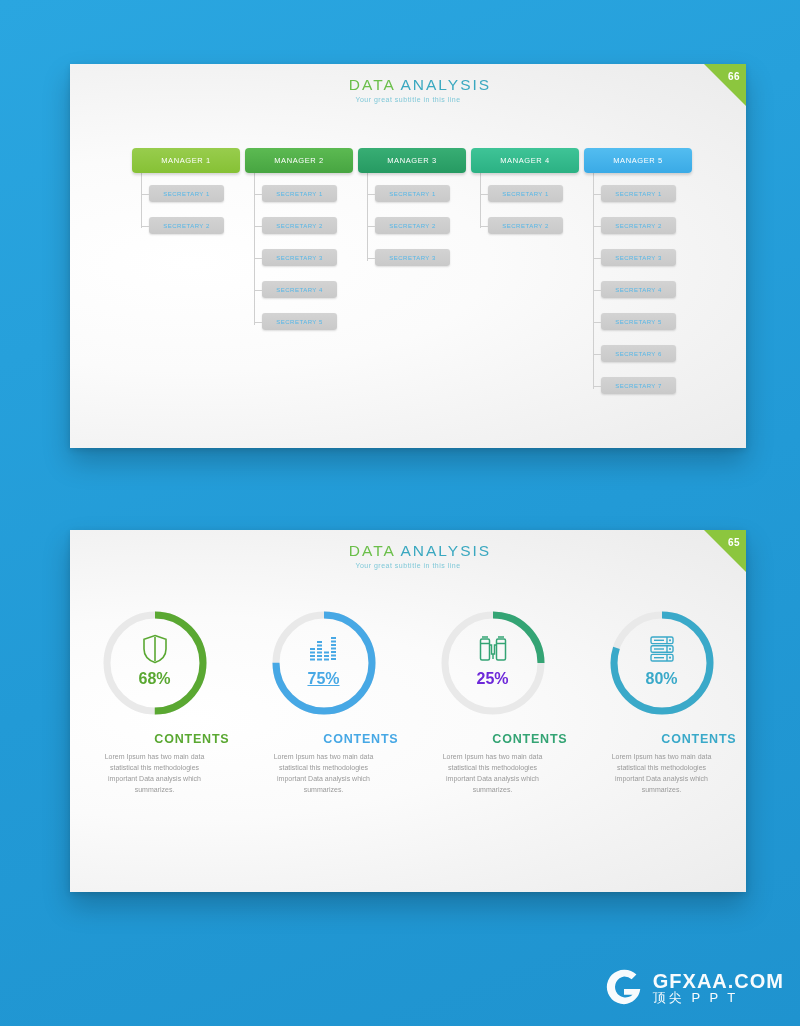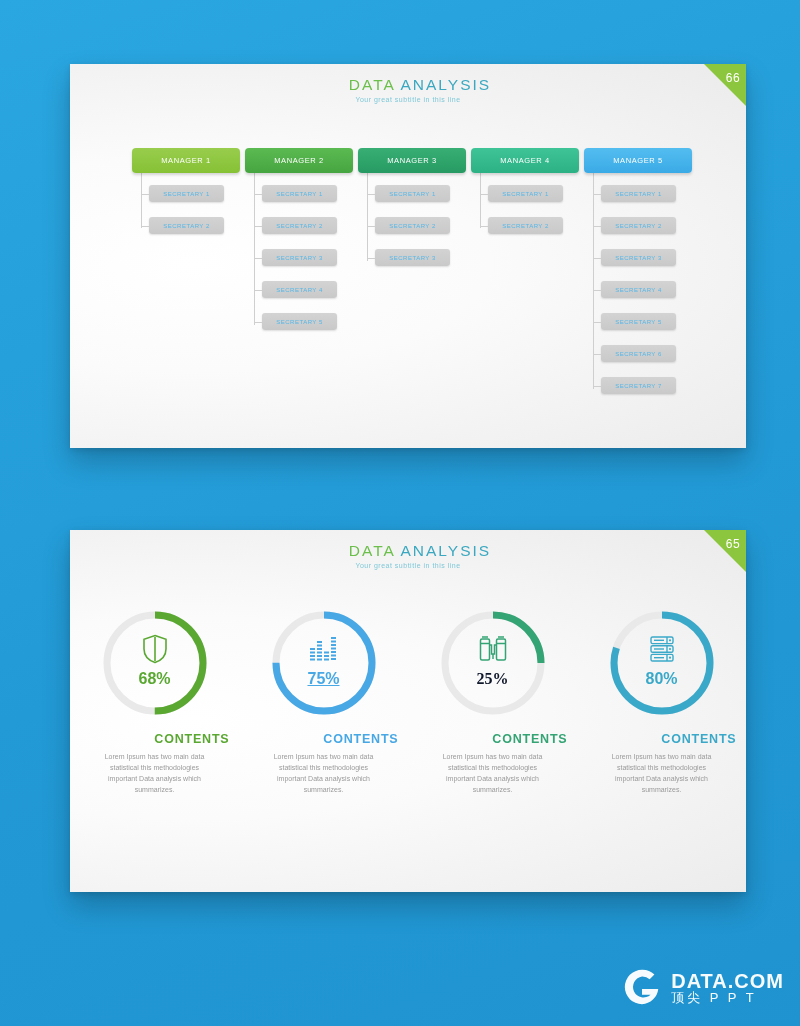--- a/index.html
+++ b/index.html
@@ -52,22 +52,22 @@
     width: 0;
     height: 0;
     border-left: 42px solid transparent;
     border-top: 42px solid #8cc63e;
   }
   .corner-flag .num {
     position: absolute;
     top: 7px;
     right: 6px;
     color: #ffffff;
-    font-size: 12px;
-    font-weight: normal;
+    font-size: 10px;
+    font-weight: bold;
     letter-spacing: 0.4px;
     padding-left: 24px;
   }
 
   
   .slide-head {
     position: absolute;
     left: 0;
     right: 0;
     text-align: center;
@@ -422,21 +422,21 @@
               <rect x="2.5" y="4" width="9" height="21" rx="1.5"></rect>
               <rect x="18.5" y="4" width="9" height="21" rx="1.5"></rect>
               <line x1="2.5" y1="8.5" x2="11.5" y2="8.5"></line>
               <line x1="18.5" y1="8.5" x2="27.5" y2="8.5"></line>
               <path d="M11.5 10 H13.5 V19 H16.5 V10 H18.5"></path>
               <line x1="15" y1="19" x2="15" y2="24"></line>
               <line x1="4" y1="2" x2="10" y2="2"></line>
               <line x1="20" y1="2" x2="26" y2="2"></line>
             </svg>
           </div>
-          <div class="donut-pct" style="color:#0f172a;font-family:Liberation Serif, serif;">25%</div>
+          <div class="donut-pct" style="color:#6d28d9;">25%</div>
         </div>
         <div class="donut-head" style="color:#34a474;">CONTENTS</div>
         <div class="donut-body">Lorem Ipsum has two main data statistical this methodologies important Data analysis which summarizes.</div>
       </div>
 
       <div class="donut-item">
         <div class="donut-wrap">
           <svg class="donut-svg" width="110" height="110" viewBox="0 0 110 110">
             <circle cx="55" cy="55" r="48" fill="none" stroke="#e9e9e9" stroke-width="7"></circle>
             <circle cx="55" cy="55" r="48" fill="none" stroke="#3aa9c9" stroke-width="7" stroke-dasharray="241.3 301.6" stroke-dashoffset="0" transform="rotate(-90 55 55)"></circle>
@@ -464,18 +464,18 @@
       </div>
 
     </div>
   </div>
 
   <div class="watermark">
     <svg class="wm-glyph" viewBox="0 0 44 44">
       <path d="M22 4 A18 18 0 1 0 22 40 A18 18 0 0 0 39 24 L22 24 L22 30 L31 30 A11 11 0 1 1 22 11 A11 11 0 0 1 30 14 L35 9 A18 18 0 0 0 22 4 Z" fill="#ffffff"></path>
     </svg>
     <div class="wm-text">
-      <div class="wm-top">DATA.COM</div>
+      <div class="wm-top">GFXAA.COM</div>
       <div class="wm-bot">顶尖 P P T</div>
     </div>
   </div>
 
 </div>
 
 </body></html>

